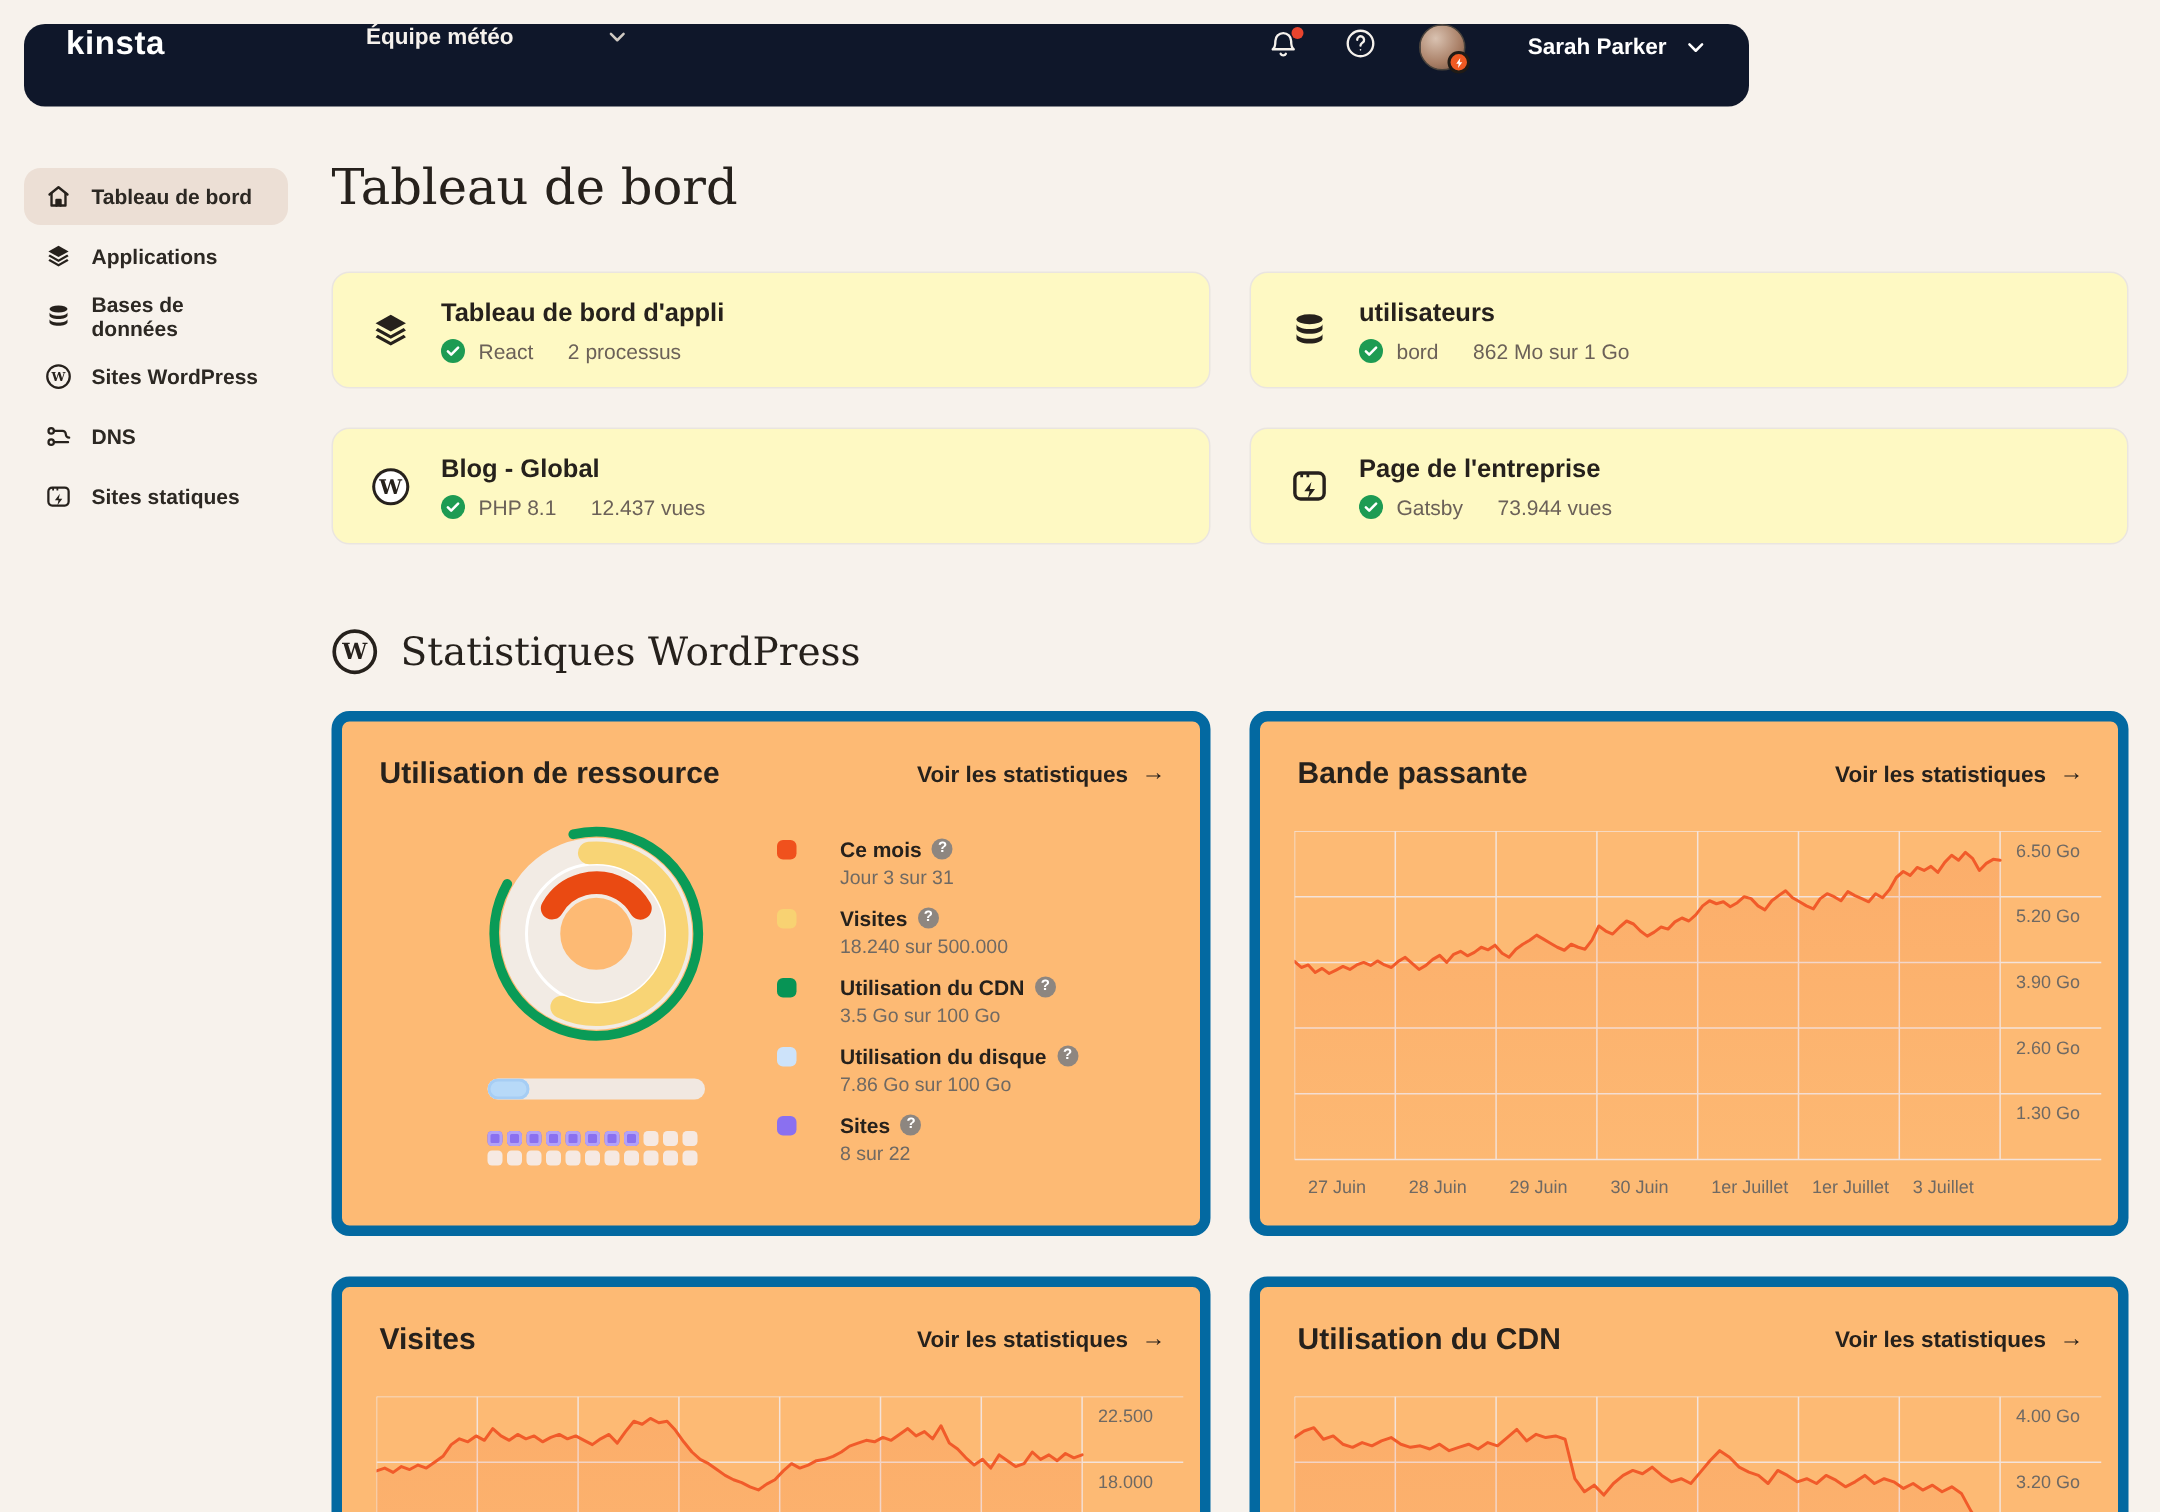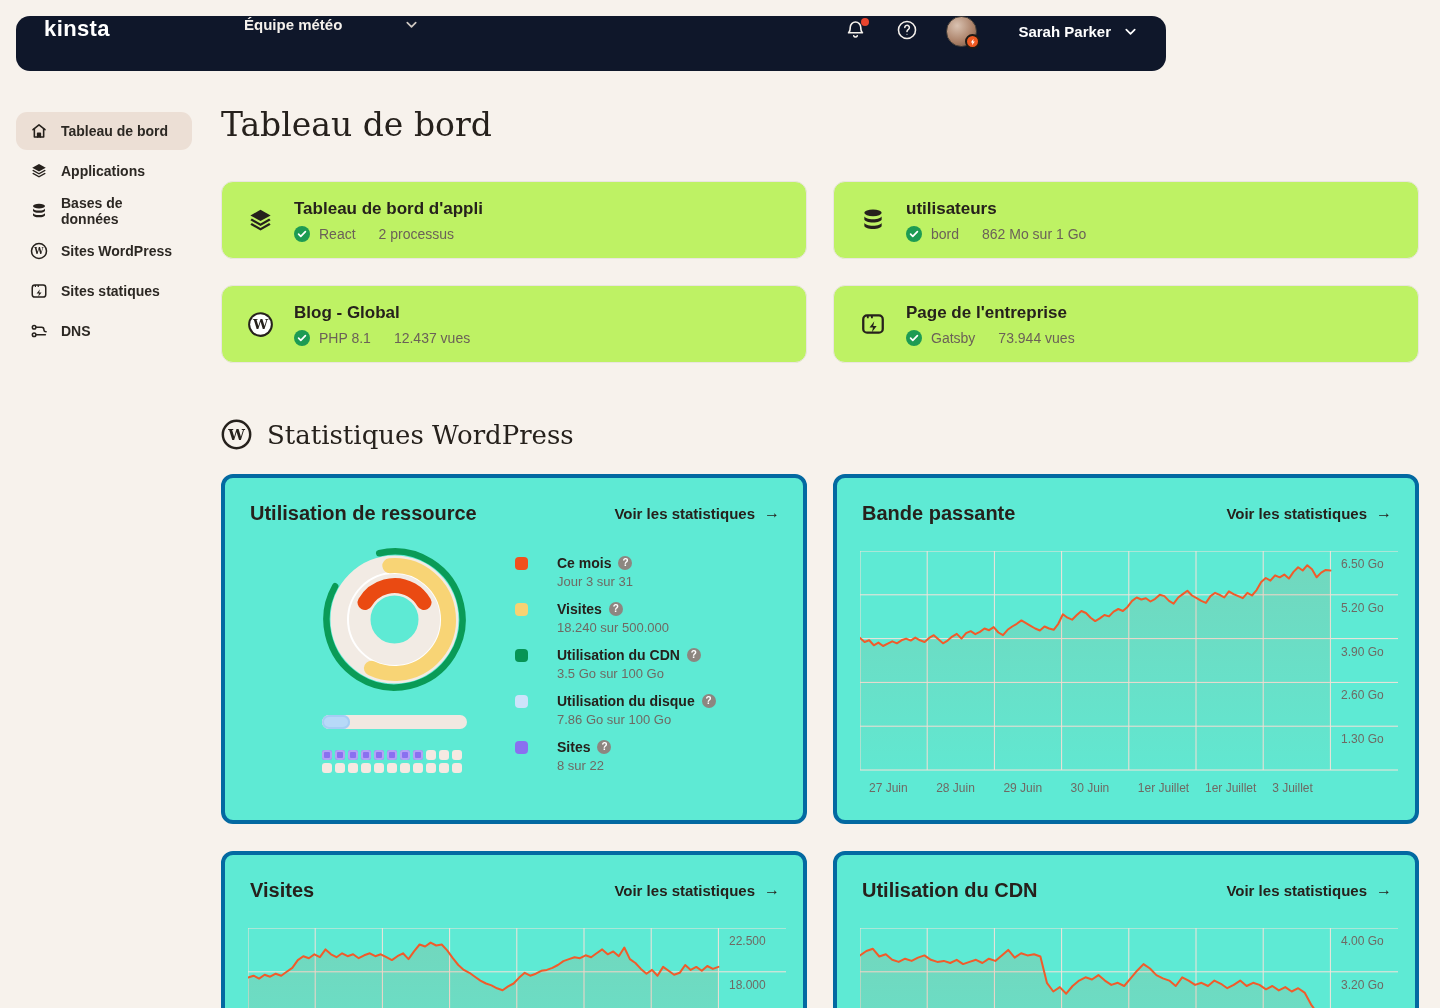--- a/index.html
+++ b/index.html
@@ -40,36 +40,36 @@
   
   .main { position:absolute; left:221px; top:96px; width:1198px; }
   .page-head { display:flex; align-items:center; justify-content:space-between; height:56px; }
   h1 { font-family:"DejaVu Serif", serif; font-size:33px; font-weight:500; color:#26211c; }
   .add-btn { background:#201b16; color:#fff; height:38px; border:none; border-radius:10px;
     padding:0 18px; font-size:15px; font-weight:600; display:inline-flex; align-items:center;
     gap:11px; cursor:pointer; font-family:inherit; }
 
   .cards-grid { margin-top:29px; display:grid; grid-template-columns:1fr 1fr;
     gap:26px; }
-  .svc-card { background:#bef264; border:1px solid #eae5e0; border-radius:12px; height:78px;
+  .svc-card { background:#fef9c3; border:1px solid #eae5e0; border-radius:12px; height:78px;
     display:flex; align-items:center; padding:0 20px 0 25px; gap:20px; cursor:pointer; }
   .svc-icon { width:27px; height:27px; color:#26211c; flex:none; display:flex;
     align-items:center; justify-content:center; }
   .svc-title { font-size:17px; font-weight:700; color:#26211c; }
   .svc-meta { margin-top:7px; display:flex; align-items:center; gap:9px; font-size:14px;
     color:#6b6158; }
   .svc-meta .meta2 { margin-left:14px; }
   .check-badge { display:inline-flex; }
 
   .section-head { margin-top:56px; display:flex; align-items:center; gap:15px; }
   h2 { font-family:"DejaVu Serif", serif; font-size:26px; font-weight:500; color:#26211c; }
   .wp-badge { width:31px; height:31px; color:#26211c; display:flex; }
 
   .stats-grid { margin-top:24px; display:grid; grid-template-columns:1fr 1fr; gap:26px; }
-  .stats-card { background:#5eead4; border:4px solid #0369a1; border-radius:12px;
+  .stats-card { background:#fdba74; border:7px solid #0369a1; border-radius:12px;
     height:350px; padding:24px 23px; overflow:hidden; }
   .bottom .stats-card { height:350px; }
   .card-head { display:flex; align-items:flex-start; justify-content:space-between; }
   .card-title { font-size:20px; font-weight:700; color:#26211c; padding-left:2px; }
   .stats-link { display:flex; align-items:flex-end; gap:9px; font-size:15px; font-weight:700;
     color:#26211c; cursor:pointer; text-decoration:none; padding-top:2px; }
   .stats-link .arrow { font-size:16px; }
   .date-range { margin-top:9px; font-size:15px; color:#6f6963; padding-left:2px; }
 
   .resource-flex { display:flex; margin-top:22px; }
@@ -180,37 +180,37 @@
     <span class="side-icon">
       <svg width="18" height="18" viewBox="0 0 24 24">
           <circle cx="12" cy="12" r="10" fill="none" stroke="currentColor" stroke-width="2"></circle>
           <text x="12" y="16" text-anchor="middle" font-size="11" font-weight="bold" font-family="DejaVu Serif,serif" fill="currentColor">W</text>
         </svg>
     </span>
     <span class="side-label">Sites WordPress</span>
   </div>
   <div class="side-item">
     <span class="side-icon">
+      <svg width="18" height="18" viewBox="0 0 24 24" fill="none" stroke="currentColor" stroke-width="2" stroke-linecap="round">
+          <circle cx="5.5" cy="7" r="2.4"></circle>
+          <circle cx="5.5" cy="17" r="2.4"></circle>
+          <path d="M8.5 7h7M8.5 17h12M15.5 7a3 3 0 013 3v0a3 3 0 003 3"></path>
+        </svg>
+    </span>
+    <span class="side-label">DNS</span>
+  </div>
+  <div class="side-item">
+    <span class="side-icon">
       <svg width="18" height="18" viewBox="0 0 24 24" fill="none" stroke="currentColor" stroke-width="2" stroke-linejoin="round">
           <rect x="3" y="4" width="18" height="16" rx="3.5"></rect>
           <path d="M7.2 4v2.6M11 4v2.6" stroke-width="1.6"></path>
           <path d="M13.2 9.5l-4.4 5.8h3.2l-1 4.4 4.4-5.8h-3.2l1-4.4z" fill="currentColor" stroke="none"></path>
         </svg>
     </span>
     <span class="side-label">Sites statiques</span>
-  </div>
-  <div class="side-item">
-    <span class="side-icon">
-      <svg width="18" height="18" viewBox="0 0 24 24" fill="none" stroke="currentColor" stroke-width="2" stroke-linecap="round">
-          <circle cx="5.5" cy="7" r="2.4"></circle>
-          <circle cx="5.5" cy="17" r="2.4"></circle>
-          <path d="M8.5 7h7M8.5 17h12M15.5 7a3 3 0 013 3v0a3 3 0 003 3"></path>
-        </svg>
-    </span>
-    <span class="side-label">DNS</span>
   </div>
 </div>
 
 <div class="main">
 
   <div class="page-head">
     <h1>Tableau de bord</h1>
   </div>
 
   <div class="cards-grid">

